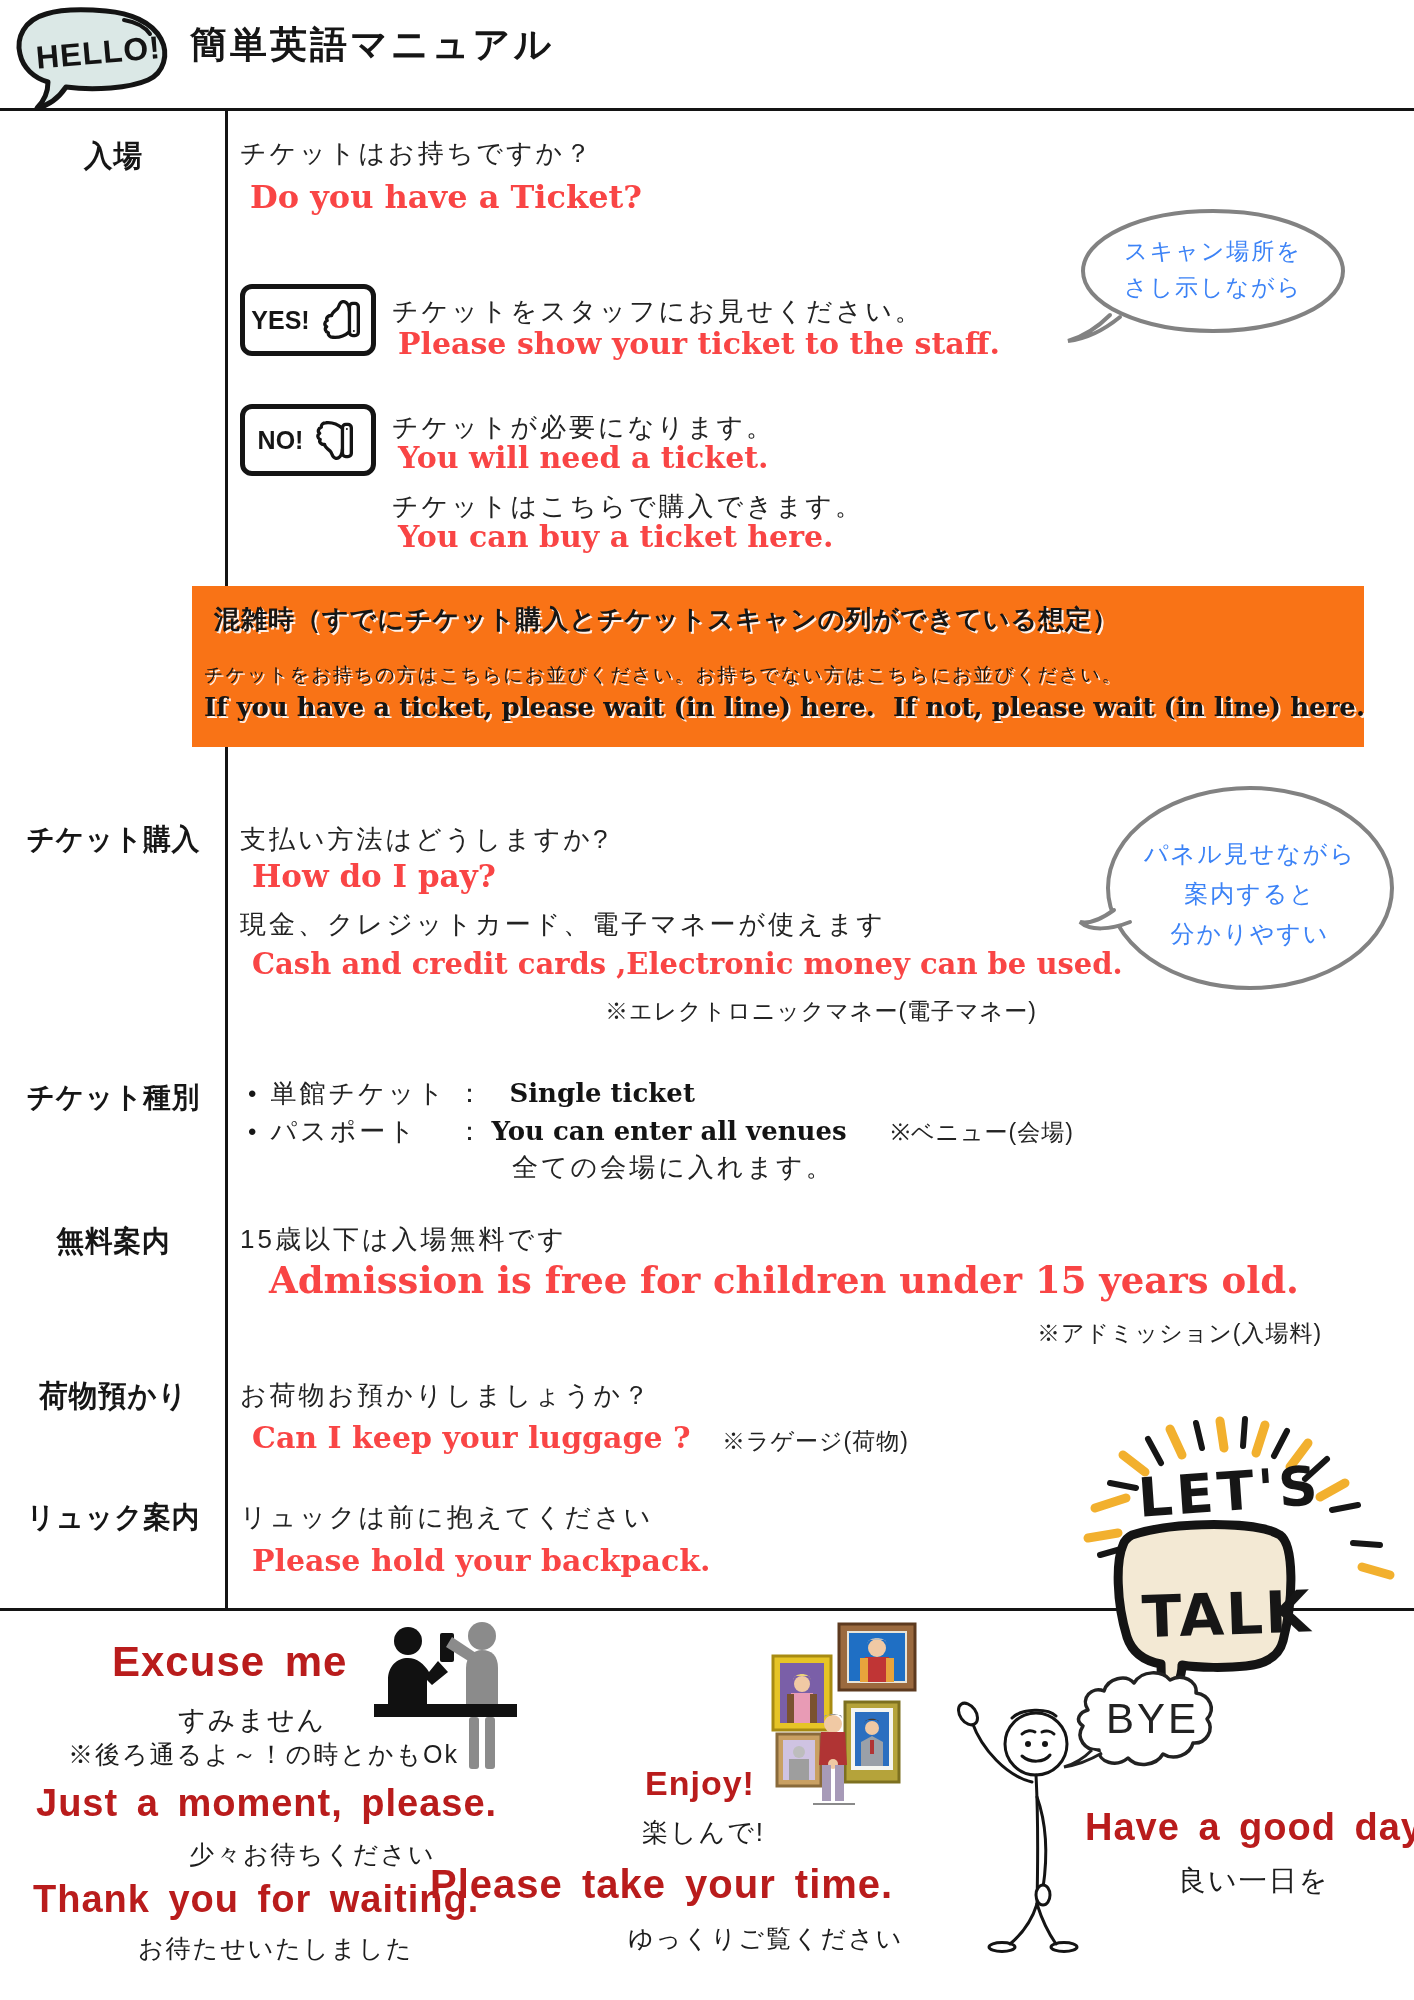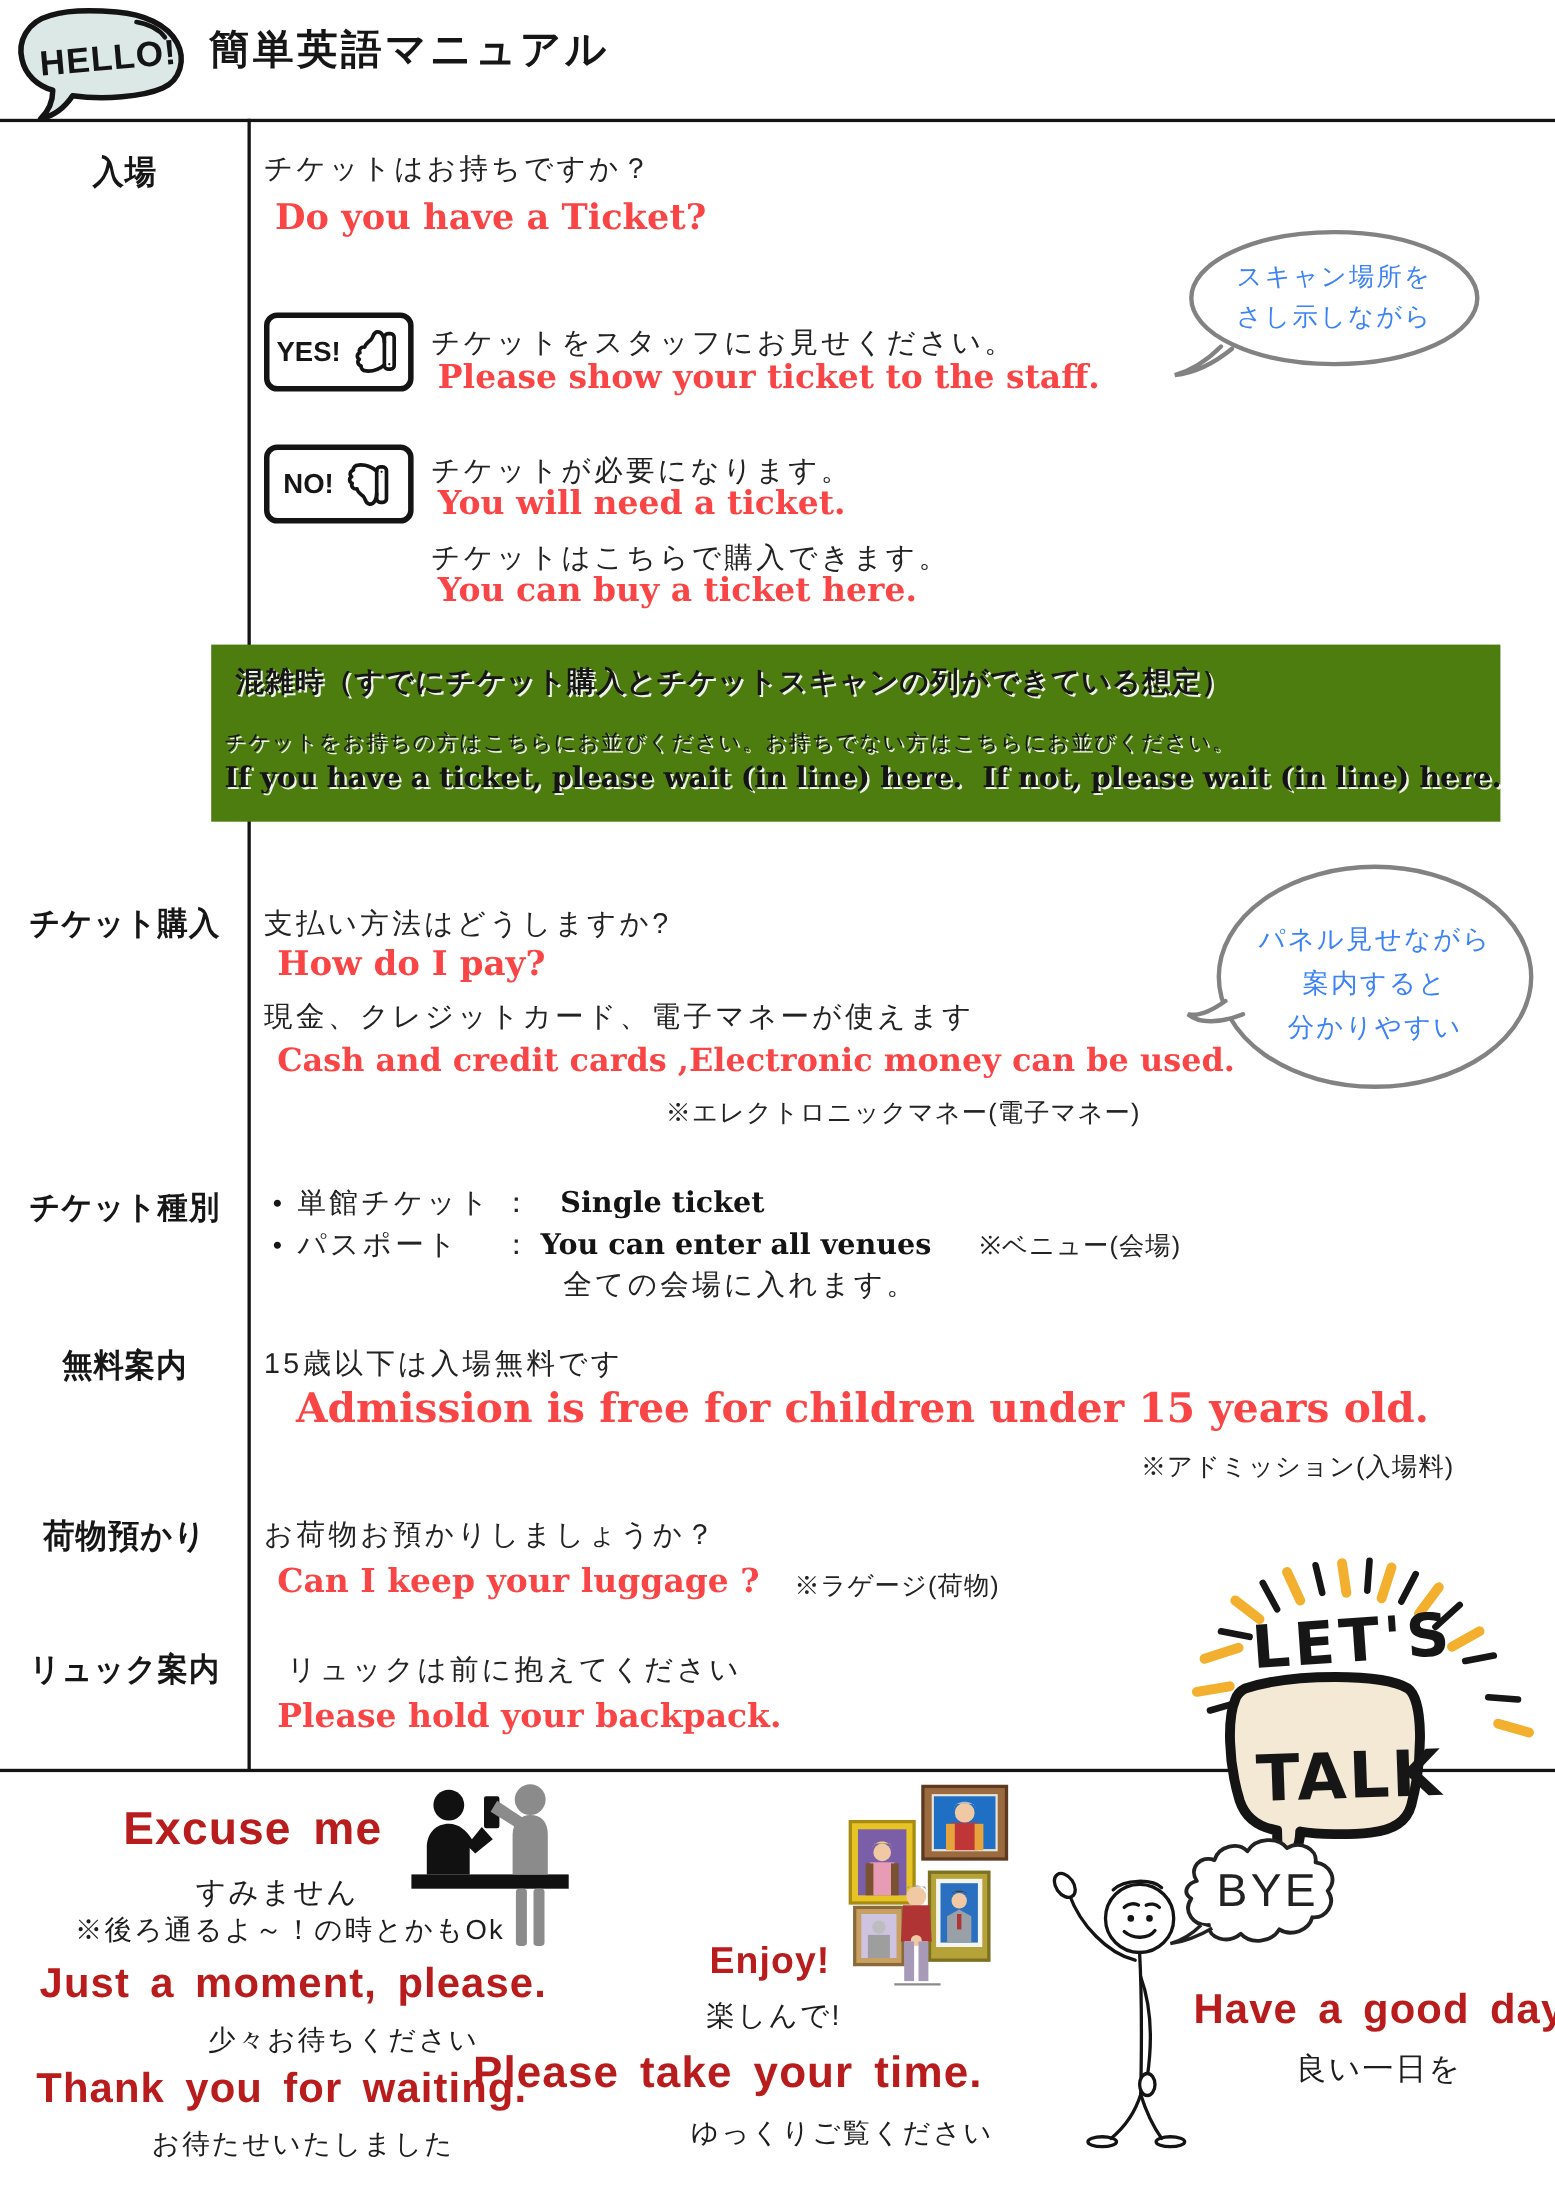--- a/index.html
+++ b/index.html
@@ -12,21 +12,21 @@
   .rowlabel{width:227px;text-align:center;font-weight:800;letter-spacing:1px;transform:scaleX(.95);}
   .jp{font-size:26px;letter-spacing:3px;color:#232323;}
   .red{font-family:"DejaVu Serif",serif;font-weight:700;color:#f94545;font-size:30px;}
   .bserif{font-family:"DejaVu Serif",serif;font-weight:700;color:#141414;font-size:26px;}
   .note{font-size:23px;letter-spacing:1px;color:#232323;}
   .hand{font-size:25px;letter-spacing:2px;color:#1d1d1d;}
   .phrase{font-weight:700;color:#b91c1c;letter-spacing:1px;word-spacing:7px;}
   .badge{position:absolute;width:126px;height:62px;border:5px solid #141414;border-radius:12px;
          background:#fff;display:flex;align-items:center;justify-content:center;gap:5px;}
   .badge .btxt{font-weight:800;font-size:25px;letter-spacing:0;}
-  .graybox{position:absolute;left:192px;top:586px;width:1172px;height:161px;background:#4d7c0f;}
+  .graybox{position:absolute;left:192px;top:586px;width:1172px;height:161px;background:#f97316;}
   .shadowed{text-shadow:2px 2px 0 rgba(255,255,255,.9);}
   .bubtxt{position:absolute;text-align:center;font-size:23px;letter-spacing:2px;color:#3b82f6;}
   .keepws{white-space:pre;}
 </style>
 </head>
 <body>
 
 <div id="page">
 
   <div class="hrule" style="top:108px;"></div>
@@ -112,21 +112,21 @@
   <div class="abs jp" style="left:512px;top:1150px;">全ての会場に入れます。</div>
 
   <div class="abs jp" style="left:240px;top:1222px;">15歳以下は入場無料です</div>
   <div class="abs red" style="left:252px;top:1258px;font-size:37px;margin-left:17px;">Admission is free for children under 15 years old.</div>
   <div class="abs note" style="left:1037px;top:1318px;">※アドミッション(入場料)</div>
 
   <div class="abs jp" style="left:240px;top:1378px;">お荷物お預かりしましょうか？</div>
   <div class="abs red" style="left:252px;top:1420px;">Can I keep your luggage ?</div>
   <div class="abs note" style="left:722px;top:1426px;">※ラゲージ(荷物)</div>
 
-  <div class="abs jp" style="left:240px;top:1500px;margin-left:21px;">リュックは前に抱えてください</div>
+  <div class="abs jp" style="left:240px;top:1500px;">リュックは前に抱えてください</div>
   <div class="abs red" style="left:252px;top:1543px;">Please hold your backpack.</div>
 
   <svg class="abs" style="left:1040px;top:1393px;" width="370" height="310" viewBox="0 0 370 310">
     <g stroke="#f2b02e" stroke-width="9" stroke-linecap="round">
       <path d="M55 115 L86 105"></path>
         <path d="M83 62 L105 79"></path>
         <path d="M130 36 L142 62"></path>
       <path d="M180 28 L184 55"></path>
         <path d="M225 32 L216 60"></path>
         <path d="M268 50 L250 74"></path>

